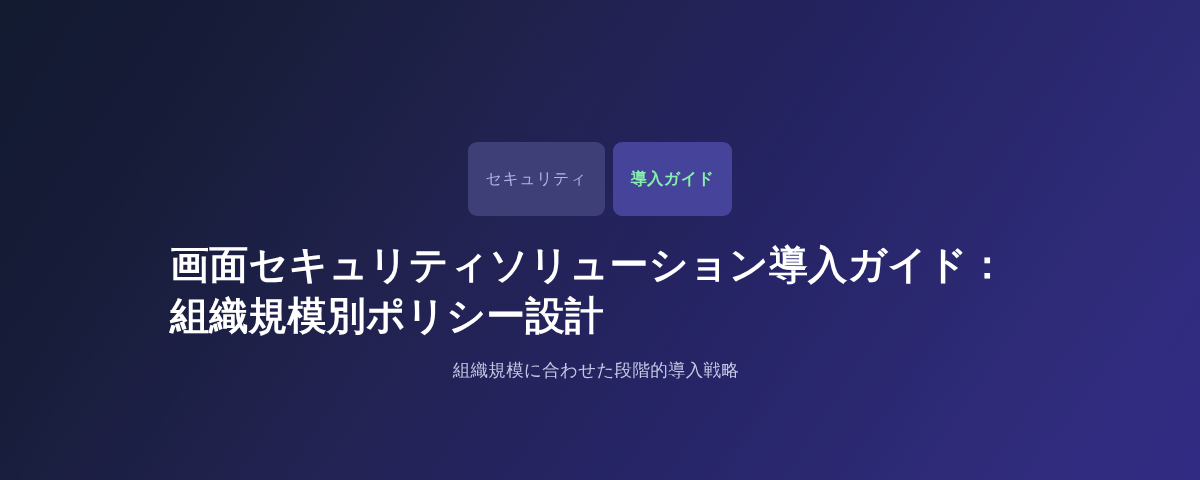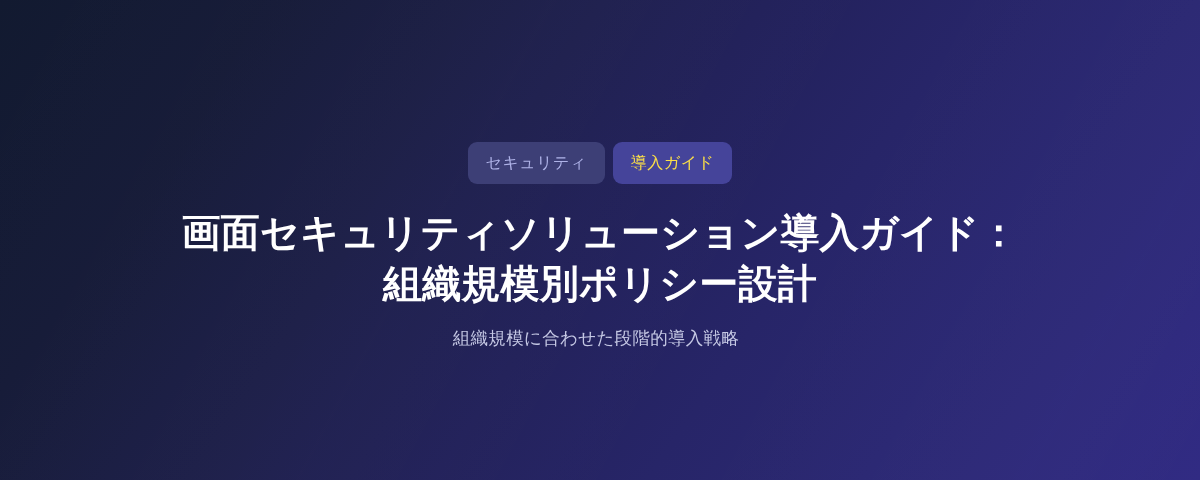--- a/index.html
+++ b/index.html
@@ -71,45 +71,46 @@
     justify-content: center;
     gap: 8px;
     margin-top: 142px;
   }
 
   .badge {
     display: inline-flex;
     align-items: center;
     justify-content: center;
     height: 42px;
-    padding: 0 18px;
+    padding: 16px 18px;
     border-radius: 9px;
     font-size: 16px;
     line-height: 1;
     letter-spacing: 0.5px;
     white-space: nowrap;
     color: #b2b6ea;
     background: #3e4078;
   }
 
   .badge--security {
     background: #3d3f76;
     color: #afb3e8;
   }
 
   .badge--guide {
     background: #45449a;
-    color: #fde047;
+    color: #86efac;
+    font-weight: bold;
   }
 
   
   .hero-title {
     margin: 23px 0 0 0;
     width: 860px;
-    text-align: center;
+    text-align: left;
     font-size: 39px;
     line-height: 51px;
     font-weight: 700;
     letter-spacing: 0.2px;
     color: #ffffff;
   }
 
   
   .hero-subtitle {
     margin: 16px 8px 0 0;

